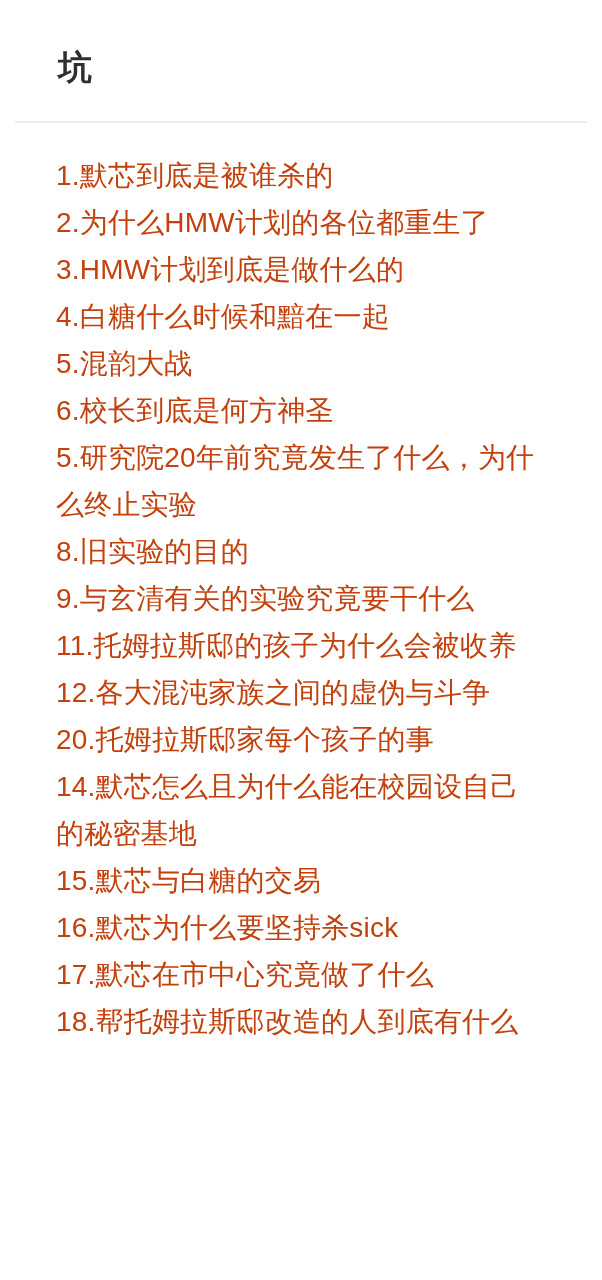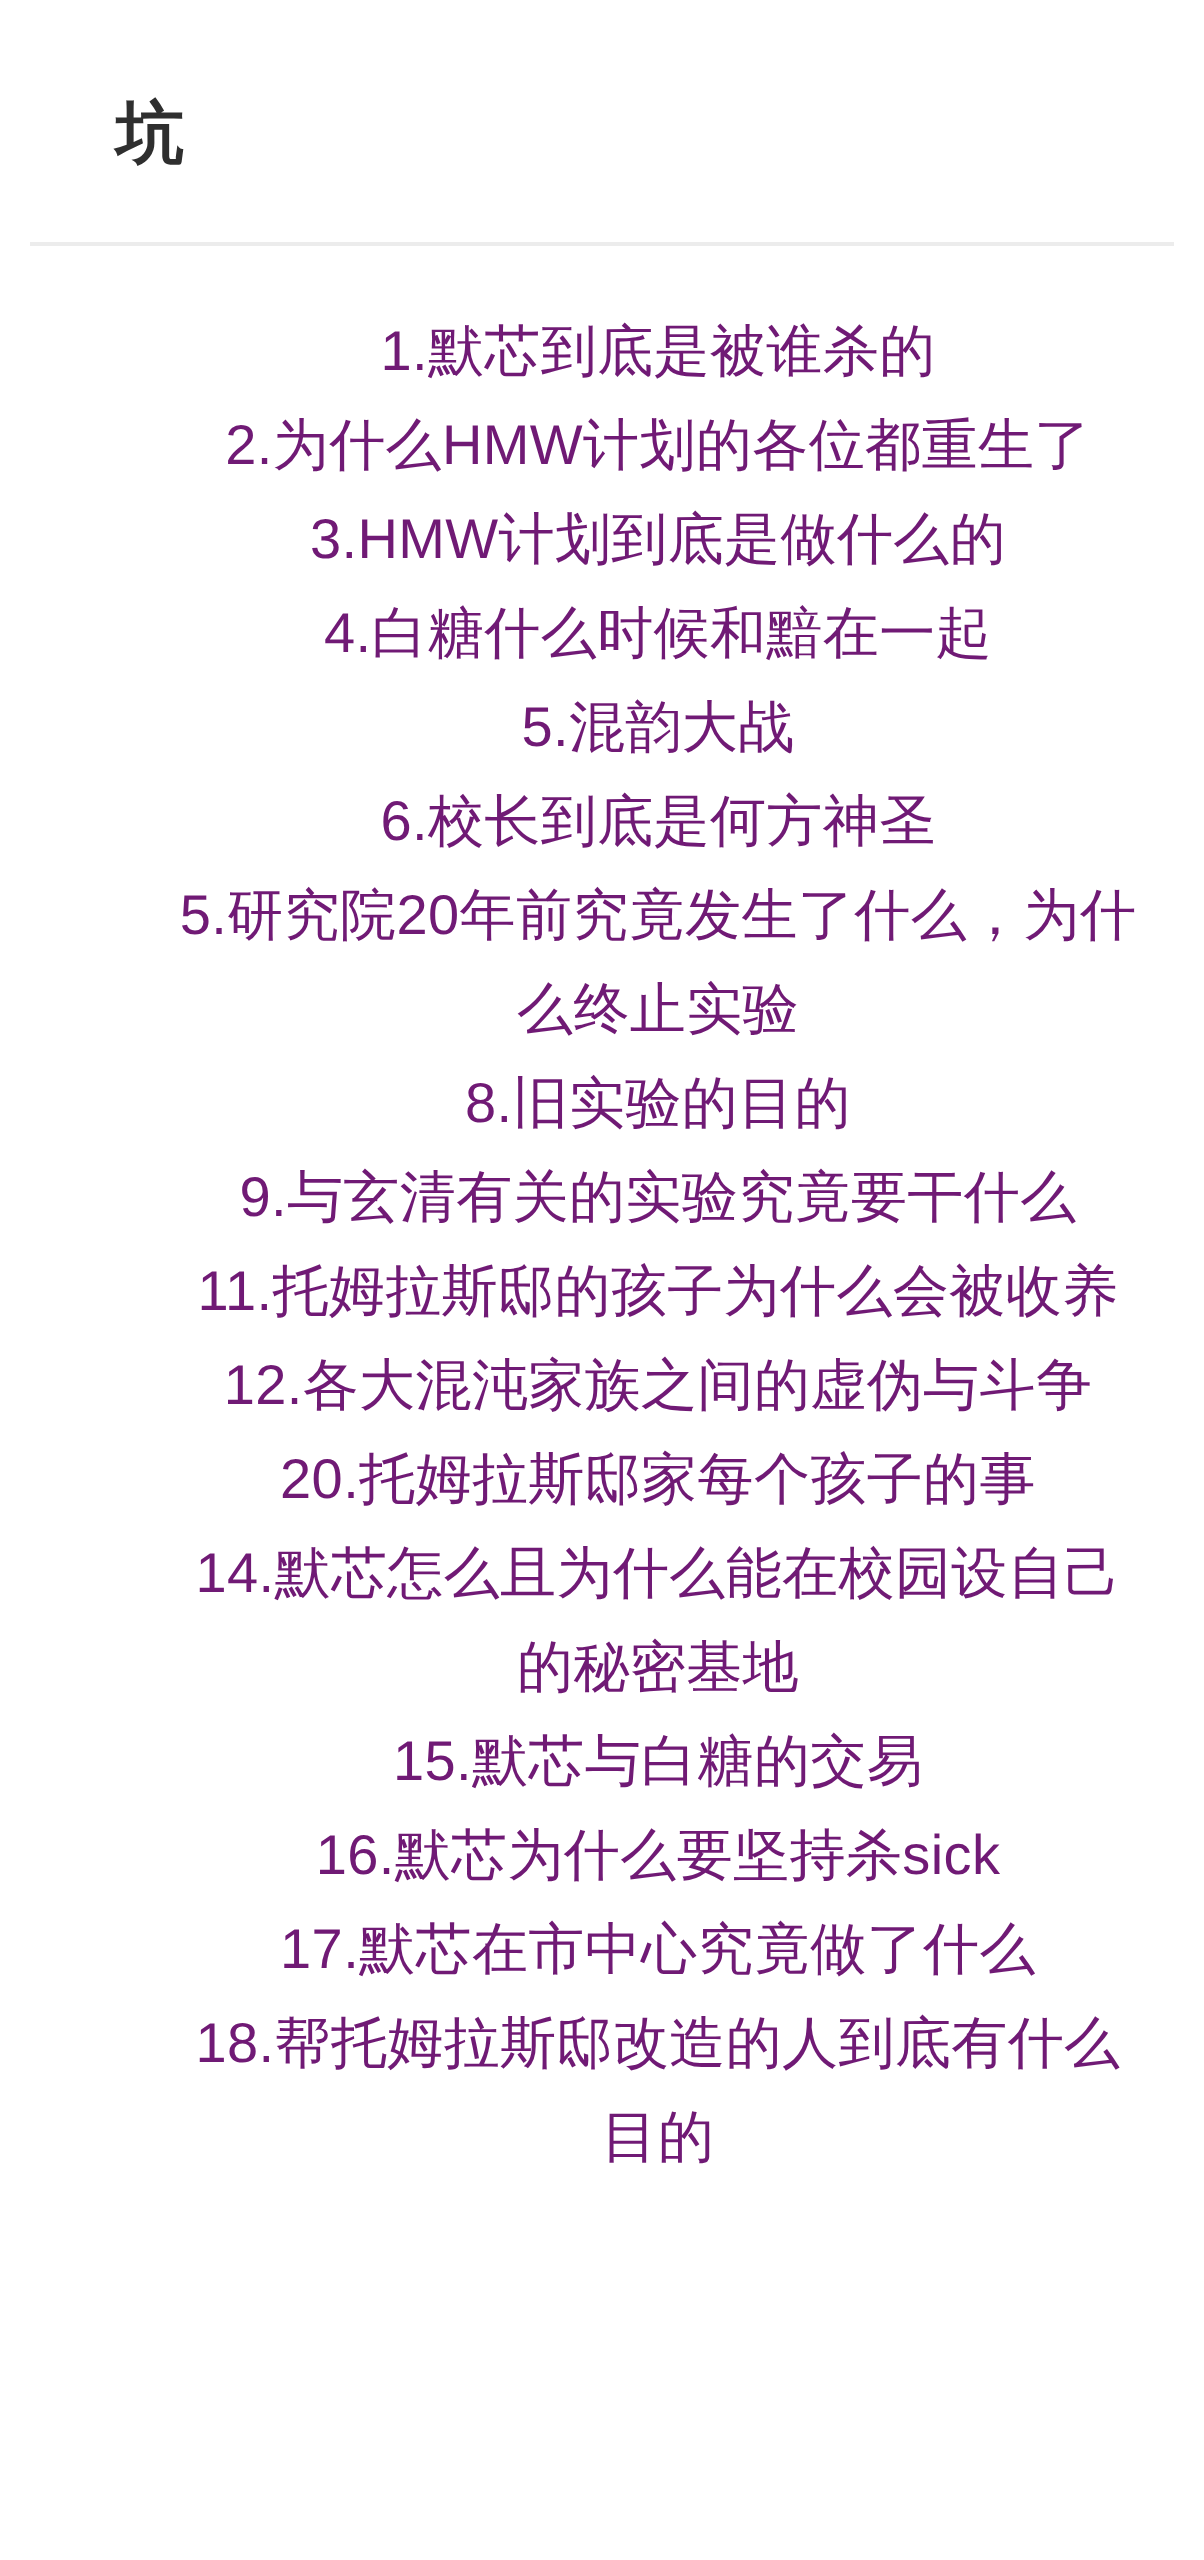--- a/index.html
+++ b/index.html
@@ -29,22 +29,21 @@
     letter-spacing: 0.5px;
   }
   .divider {
     height: 0;
     border-top: 2px solid #ececec;
     margin: 33px 15px 0 15px;
   }
   .note-list {
     margin-top: 29px;
     padding-left: 56px;
-    color: #701a75;
-    text-align: center;
+    color: #c2410c;
   }
   .note-line {
     font-size: 28px;
     line-height: 47px;
     white-space: nowrap;
     letter-spacing: 0.2px;
   }
 </style>
 </head>
 <body>
@@ -98,16 +97,15 @@
         <div class="note-line">15.默芯与白糖的交易</div>
       </div>
       <div>
         <div class="note-line">16.默芯为什么要坚持杀sick</div>
       </div>
       <div>
         <div class="note-line">17.默芯在市中心究竟做了什么</div>
       </div>
       <div>
         <div class="note-line">18.帮托姆拉斯邸改造的人到底有什么</div>
-        <div class="note-line">目的</div>
       </div>
     </div>
 </div>
 
 </body></html>

